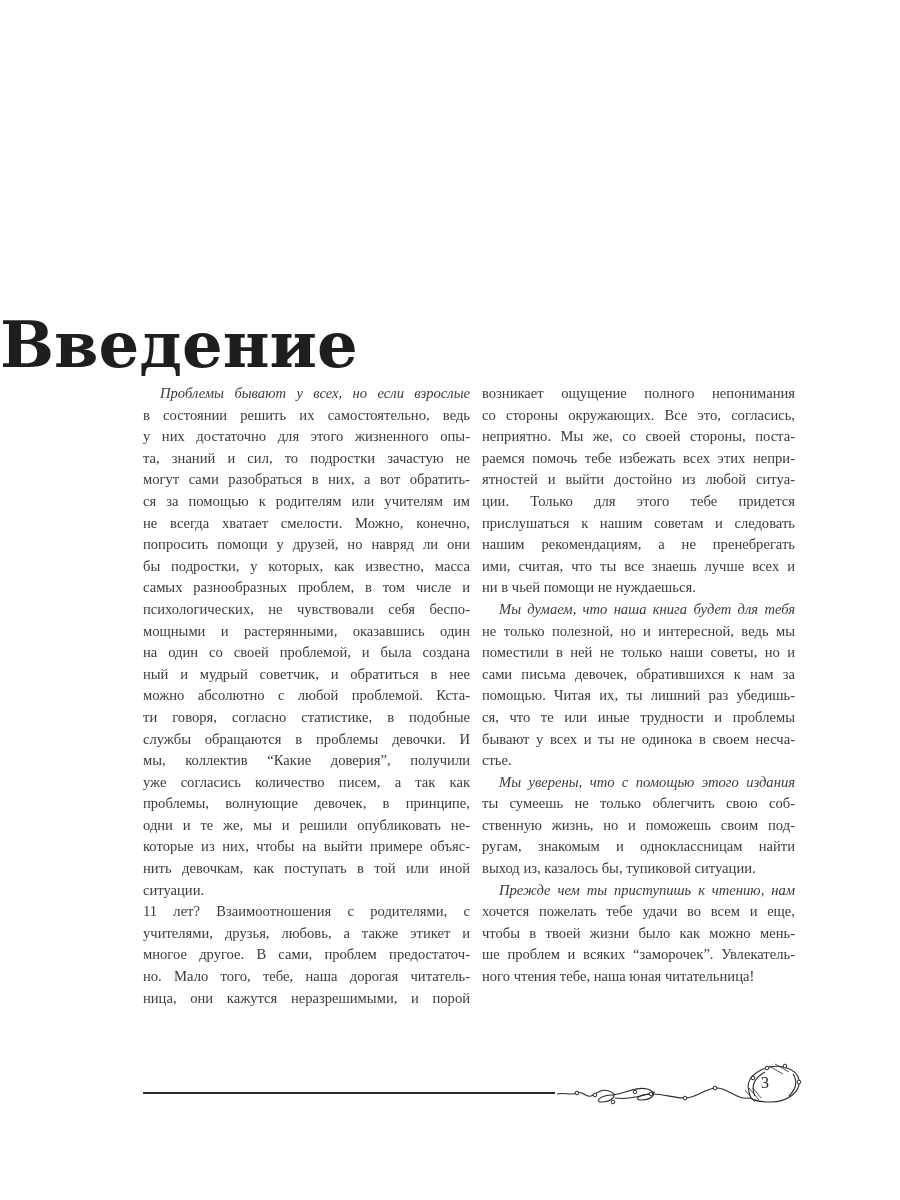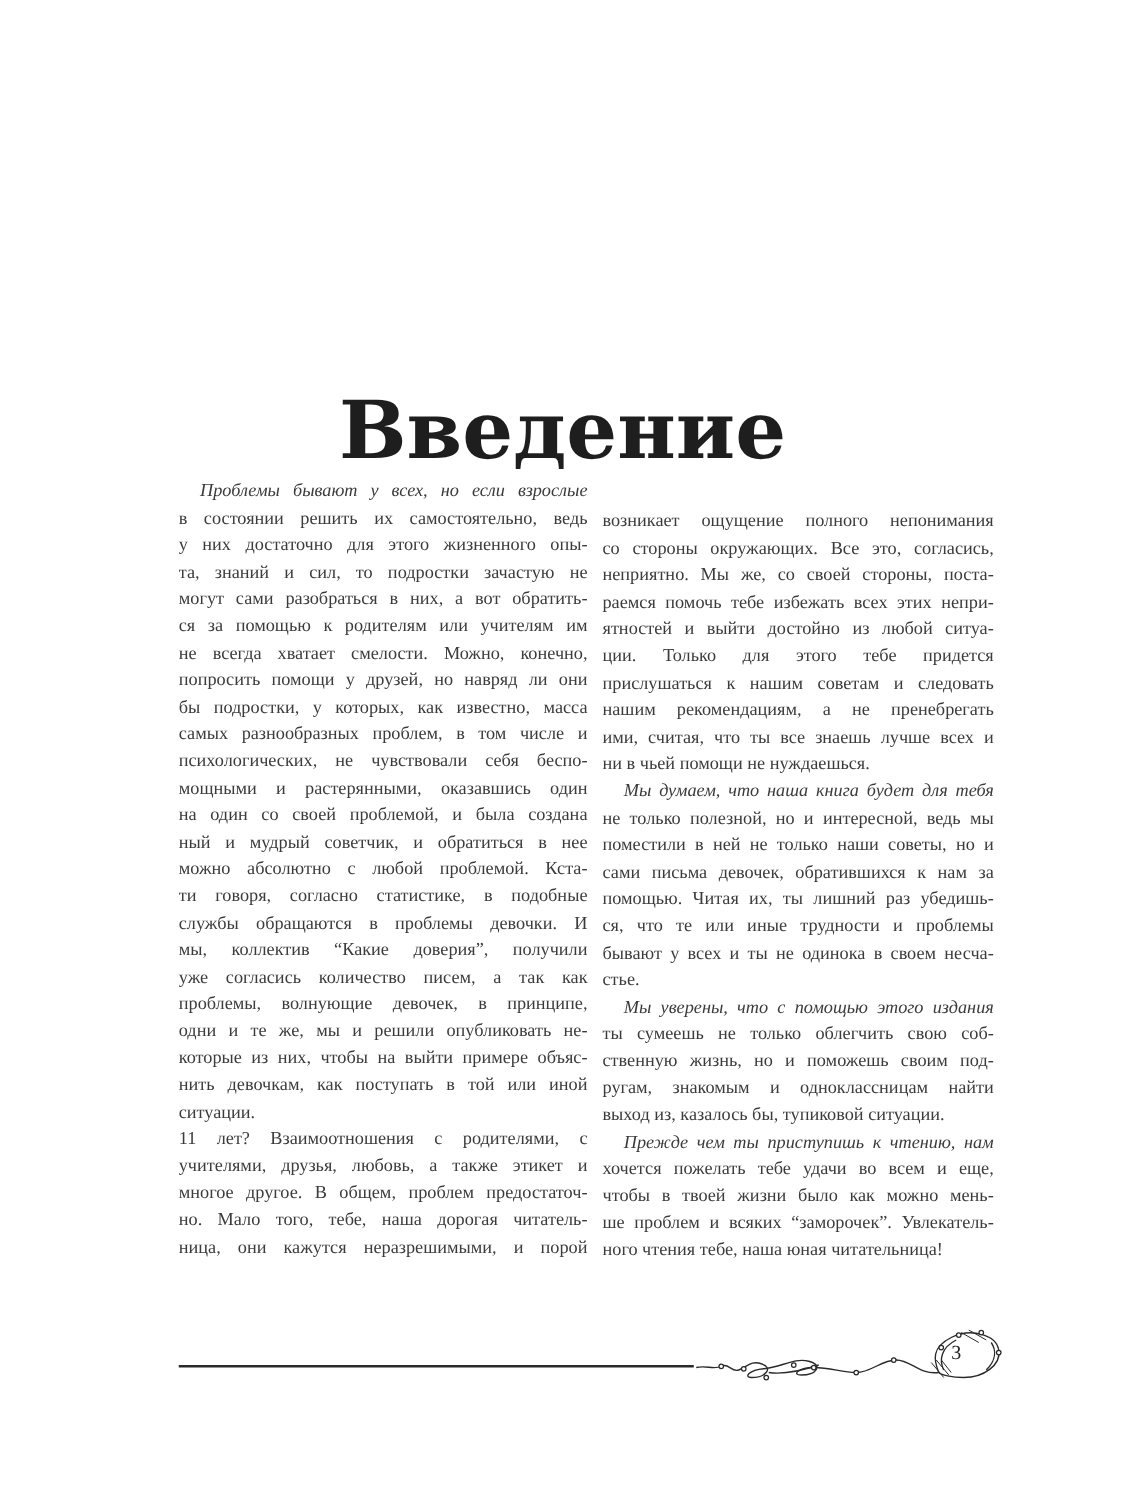--- a/index.html
+++ b/index.html
@@ -1,24 +1,24 @@
 <!DOCTYPE html>
 <html><head>
 <meta charset="utf-8">
 <style>
   html, body { margin:0; padding:0; }
   body { width:900px; height:1200px; background:#ffffff; position:relative; overflow:hidden;
          font-family:"DejaVu Serif","Liberation Serif",serif; color:#3a3a3a; }
-  .title { position:absolute; top:262px; left:0; width:900px; text-align:center;
+  .title { position:absolute; top:262px; left:0; width:900px; text-align:left;
            font-family:"DejaVu Serif","Liberation Serif",serif; font-weight:bold;
            font-size:64px; line-height:80px; color:#1e1e1e; letter-spacing:0px; }
   .col { position:absolute; top:383px; font-size:14.6px; line-height:21.6px; text-align:justify;
          font-family:"Liberation Serif","DejaVu Serif",serif; color:#3b3b3b; }
   .col.left { left:143px; width:327px; }
-  .col.right { left:482px; width:313px;margin-top:24px; }
+  .col.right { left:482px; width:313px; }
   .col .ln { display:block; text-align:justify; text-align-last:justify; white-space:nowrap; height:21.6px; }
   .col .ln.last { text-align-last:left; }
   .col .ln.ind { padding-left:17px;font-style:italic; }
   .rule { position:absolute; left:143px; top:1092px; width:412px; height:2px; background:#2a2a2a; }
   .ornament { position:absolute; left:555px; top:1058px; width:250px; height:70px; }
   .page-num { position:absolute; left:761px; top:1074px; font-size:16px; color:#222;
               font-family:"Liberation Serif","DejaVu Serif",serif; }
 </style>
 </head>
 <body>
@@ -45,21 +45,21 @@
     <span class="ln">службы обращаются в проблемы девочки. И</span>
     <span class="ln">мы, коллектив “Какие доверия”, получили</span>
     <span class="ln">уже согласись количество писем, а так как</span>
     <span class="ln">проблемы, волнующие девочек, в принципе,</span>
     <span class="ln">одни и те же, мы и решили опубликовать не-</span>
     <span class="ln">которые из них, чтобы на выйти примере объяс-</span>
     <span class="ln">нить девочкам, как поступать в той или иной</span>
     <span class="ln last">ситуации.</span>
     <span class="ln">11 лет? Взаимоотношения с родителями, с</span>
     <span class="ln">учителями, друзья, любовь, а также этикет и</span>
-    <span class="ln">многое другое. В общем, проблем предостаточ-</span>
+    <span class="ln">многое другое. В сами, проблем предостаточ-</span>
     <span class="ln">но. Мало того, тебе, наша дорогая читатель-</span>
     <span class="ln">ница, они кажутся неразрешимыми, и порой</span>
   </div>
 <div class="col right" id="col-right">
     <span class="ln">возникает ощущение полного непонимания</span>
     <span class="ln">со стороны окружающих. Все это, согласись,</span>
     <span class="ln">неприятно. Мы же, со своей стороны, поста-</span>
     <span class="ln">раемся помочь тебе избежать всех этих непри-</span>
     <span class="ln">ятностей и выйти достойно из любой ситуа-</span>
     <span class="ln">ции. Только для этого тебе придется</span>

